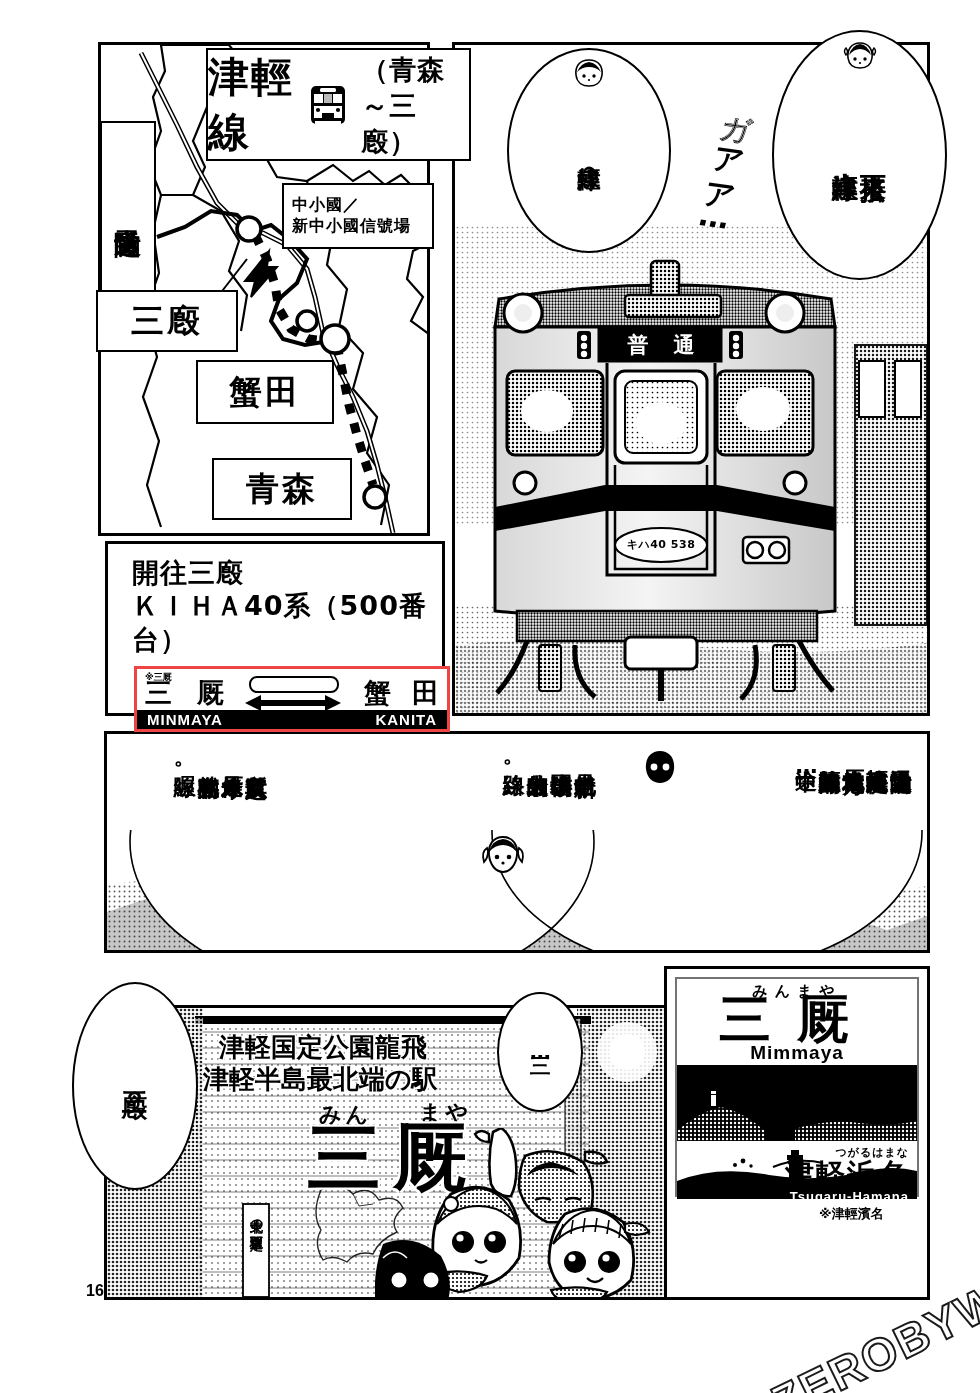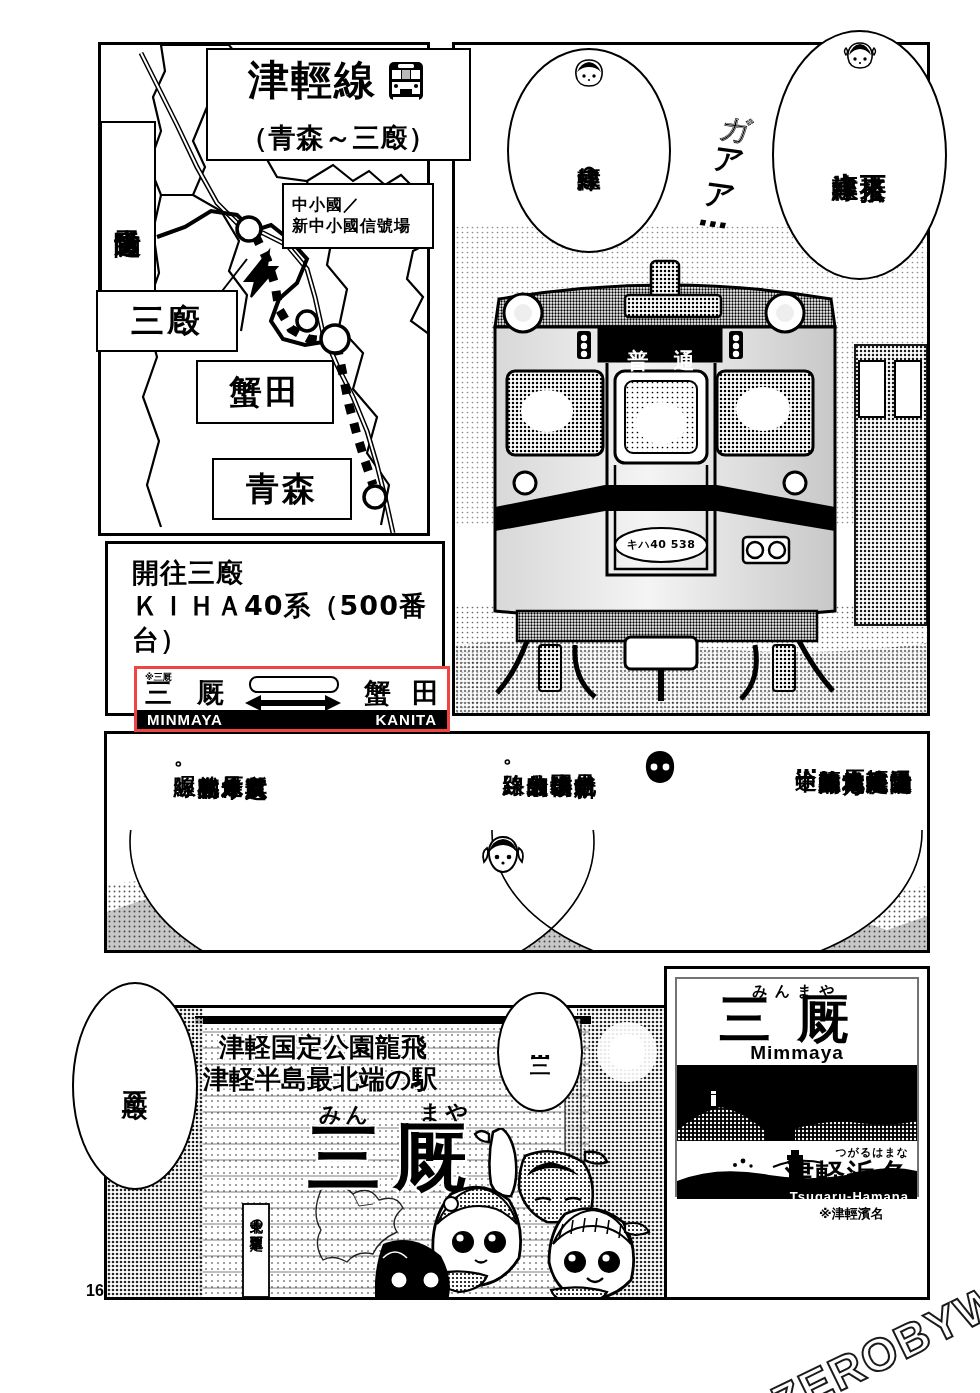--- a/index.html
+++ b/index.html
@@ -247,21 +247,21 @@
         <circle cx="234" cy="294" r="14" fill="#fff" stroke="#000" stroke-width="3.5"></circle>
         <circle cx="274" cy="452" r="11" fill="#fff" stroke="#000" stroke-width="3.5"></circle>
 
         <path d="M168 206 L144 236 L154 236 L150 252 L176 222 L166 222 Z" fill="#000" stroke="#000" stroke-width="2"></path>
 
         <path d="M146 214 L118 250" stroke="#000" stroke-width="2" fill="none"></path>
       </svg>
     </div>
   </div>
 
-  <div class="mapbox" style="left:206px;top:48px;width:265px;height:113px;flex-direction:column;gap:10px;justify-content:center;">
+  <div class="mapbox" style="left:206px;top:48px;width:265px;height:113px;flex-direction:row;gap:10px;justify-content:center;">
     <div style="display:flex;align-items:center;justify-content:center;gap:6px;width:100%;">
       <span class="htext" style="font-size:41px;letter-spacing:2px;">津輕線</span>
       <span style="display:inline-block;width:46px;height:46px;">
         <svg viewBox="0 0 46 46" width="46" height="46">
           <rect x="6" y="4" width="34" height="38" rx="5" fill="#000"></rect>
           <rect x="15" y="6" width="16" height="4" rx="1.5" fill="#fff"></rect>
           <rect x="9" y="12" width="9" height="9" fill="#fff"></rect>
           <rect x="19" y="12" width="8" height="9" fill="#b9b9b9"></rect>
           <rect x="28" y="12" width="9" height="9" fill="#fff"></rect>
           <rect x="9" y="24" width="28" height="12" fill="#fff"></rect>
@@ -399,21 +399,21 @@
       <rect x="170" y="592" width="72" height="32" rx="6" fill="#fff" stroke="#000" stroke-width="3"></rect>
       <path d="M72 596 Q60 628 42 648" fill="none" stroke="#000" stroke-width="5"></path>
       <path d="M120 600 Q118 634 140 652" fill="none" stroke="#000" stroke-width="5"></path>
       <path d="M300 600 Q306 634 286 654" fill="none" stroke="#000" stroke-width="5"></path>
       <path d="M344 596 Q360 626 378 646" fill="none" stroke="#000" stroke-width="5"></path>
       <path d="M206 624 L206 656" stroke="#000" stroke-width="6"></path>
       <rect x="84" y="600" width="22" height="46" rx="3" fill="url(#dots)" stroke="#000" stroke-width="2"></rect>
       <rect x="318" y="600" width="22" height="46" rx="3" fill="url(#dots)" stroke="#000" stroke-width="2"></rect>
     </svg>
 
-    <div class="abs" style="left:146px;top:302px;width:122px;height:28px;display:flex;align-items:center;justify-content:center;">
+    <div class="abs" style="left:146px;top:286px;width:122px;height:28px;display:flex;align-items:center;justify-content:center;">
       <span style="color:#fff;font-size:21px;font-weight:700;letter-spacing:2px;">普　通</span>
     </div>
 
     <div class="abs" style="left:160px;top:490px;width:92px;height:18px;display:flex;align-items:center;justify-content:center;">
       <span style="font-size:11px;font-weight:700;letter-spacing:0.5px;">キハ40 538</span>
     </div>
   </div>
 
   <div class="sfx" style="left:706px;top:92px;">ガアア…</div>
 

